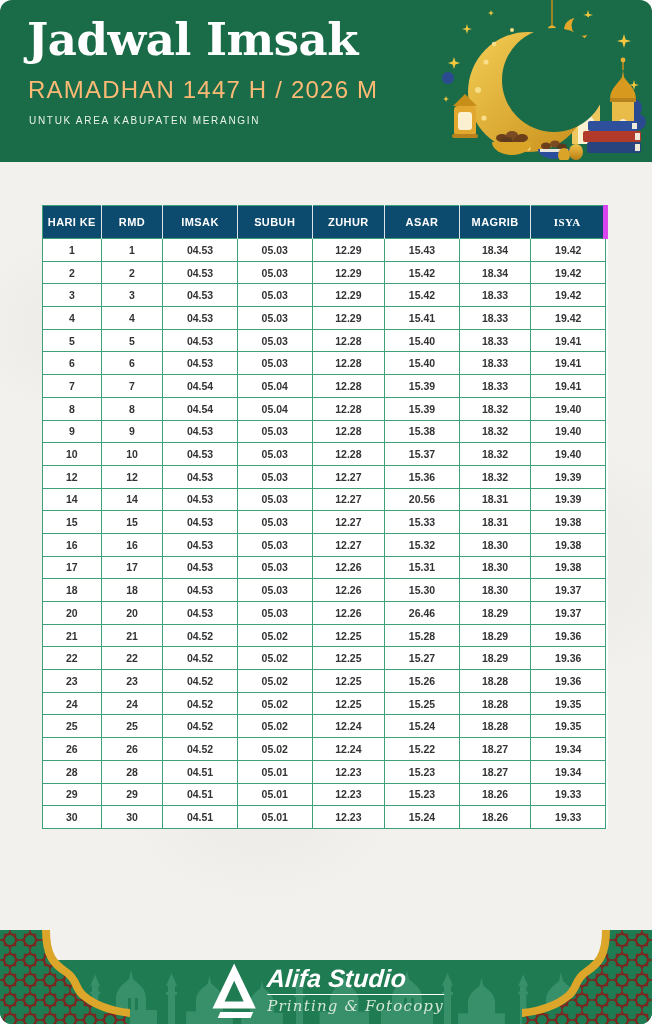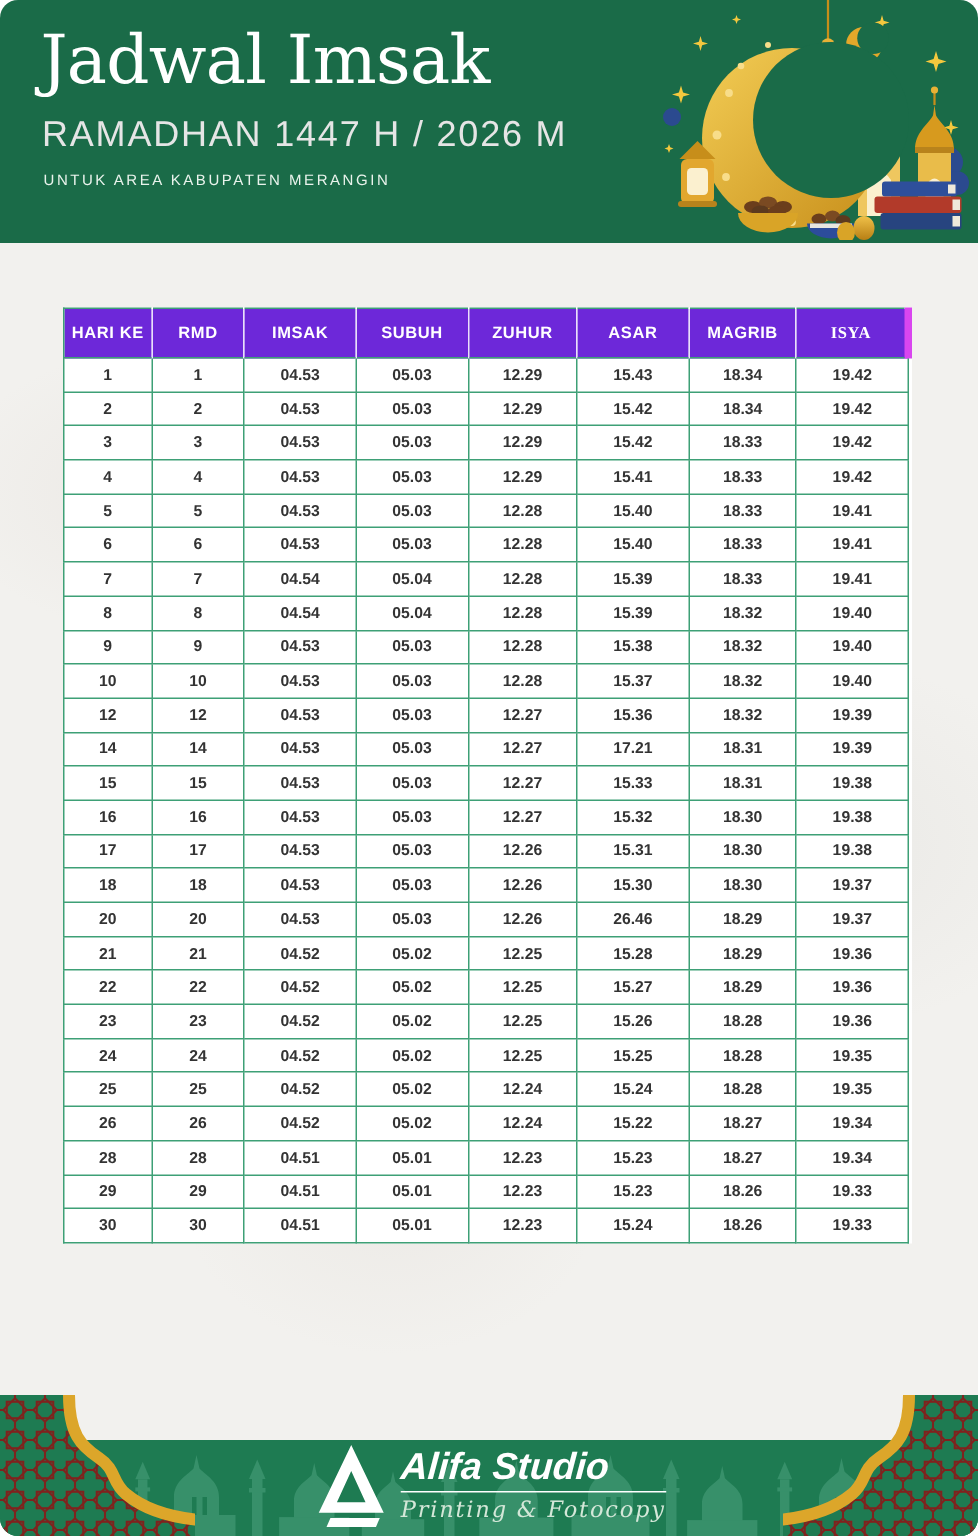--- a/index.html
+++ b/index.html
@@ -12,30 +12,30 @@
     content:"";position:absolute;inset:0;pointer-events:none;z-index:0;
     background:
       radial-gradient(220px 140px at 18% 32%, rgba(197,180,170,.14), transparent 70%),
       radial-gradient(260px 180px at 82% 55%, rgba(190,190,185,.16), transparent 70%),
       radial-gradient(200px 150px at 40% 78%, rgba(200,186,176,.12), transparent 70%);
   }
 
   
   .header-banner{position:absolute;top:0;left:0;right:0;height:162px;background:#1a6b48;z-index:1;}
   .header-text{position:absolute;left:27px;top:14px;color:#ffffff;z-index:2;}
-  .page-title{margin:0;font-family:"DejaVu Serif",serif;font-weight:normal;font-size:45px;line-height:1.15;letter-spacing:-.5px;}
-  .page-subtitle{margin:10px 0 0 1px;font-size:24px;font-weight:normal;letter-spacing:1.2px;color:#e5e5e5;text-align:center;}
+  .page-title{margin:0;font-family:"DejaVu Serif",serif;font-weight:bold;font-size:45px;line-height:1.15;letter-spacing:-.5px;}
+  .page-subtitle{margin:10px 0 0 1px;font-size:24px;font-weight:normal;letter-spacing:1.2px;color:#fdba74;text-align:center;}
   .page-area{margin:11px 0 0 2px;font-size:10px;letter-spacing:1.7px;color:#e9f3ec;}
   .header-art{position:absolute;right:6px;top:0;width:210px;height:160px;z-index:2;}
 
   
   .table-wrap{position:absolute;left:42px;top:205px;width:566px;z-index:1;}
   table.prayer{width:100%;border-collapse:collapse;background:#ffffff;border:1.5px solid #3ea076;}
   table.prayer thead th{
-    background:#6d28d9;color:#fff;font-size:11px;font-weight:bold;height:30px;
+    background:#0c4a6e;color:#fff;font-size:11px;font-weight:bold;height:30px;
     letter-spacing:.4px;border-right:1px solid rgba(255,255,255,.85);
   }
   table.prayer thead th:last-child{border-right:5px solid #d946ef;font-family:Liberation Serif, serif;}
   table.prayer tbody td{
     border:1px solid #3ea076;text-align:center;vertical-align:middle;
     font-size:10.5px;font-weight:bold;color:#333333;height:21.7px;padding:0;
   }
 
   
   .footer-band{position:absolute;bottom:0;left:0;right:0;height:64px;background:#1e7b52;z-index:2;}
@@ -304,21 +304,21 @@
             <td>15.36</td>
             <td>18.32</td>
             <td>19.39</td>
           </tr>
           <tr>
             <td>14</td>
             <td>14</td>
             <td>04.53</td>
             <td>05.03</td>
             <td>12.27</td>
-            <td>17.21</td>
+            <td>20.56</td>
             <td>18.31</td>
             <td>19.39</td>
           </tr>
           <tr>
             <td>15</td>
             <td>15</td>
             <td>04.53</td>
             <td>05.03</td>
             <td>12.27</td>
             <td>15.33</td>

